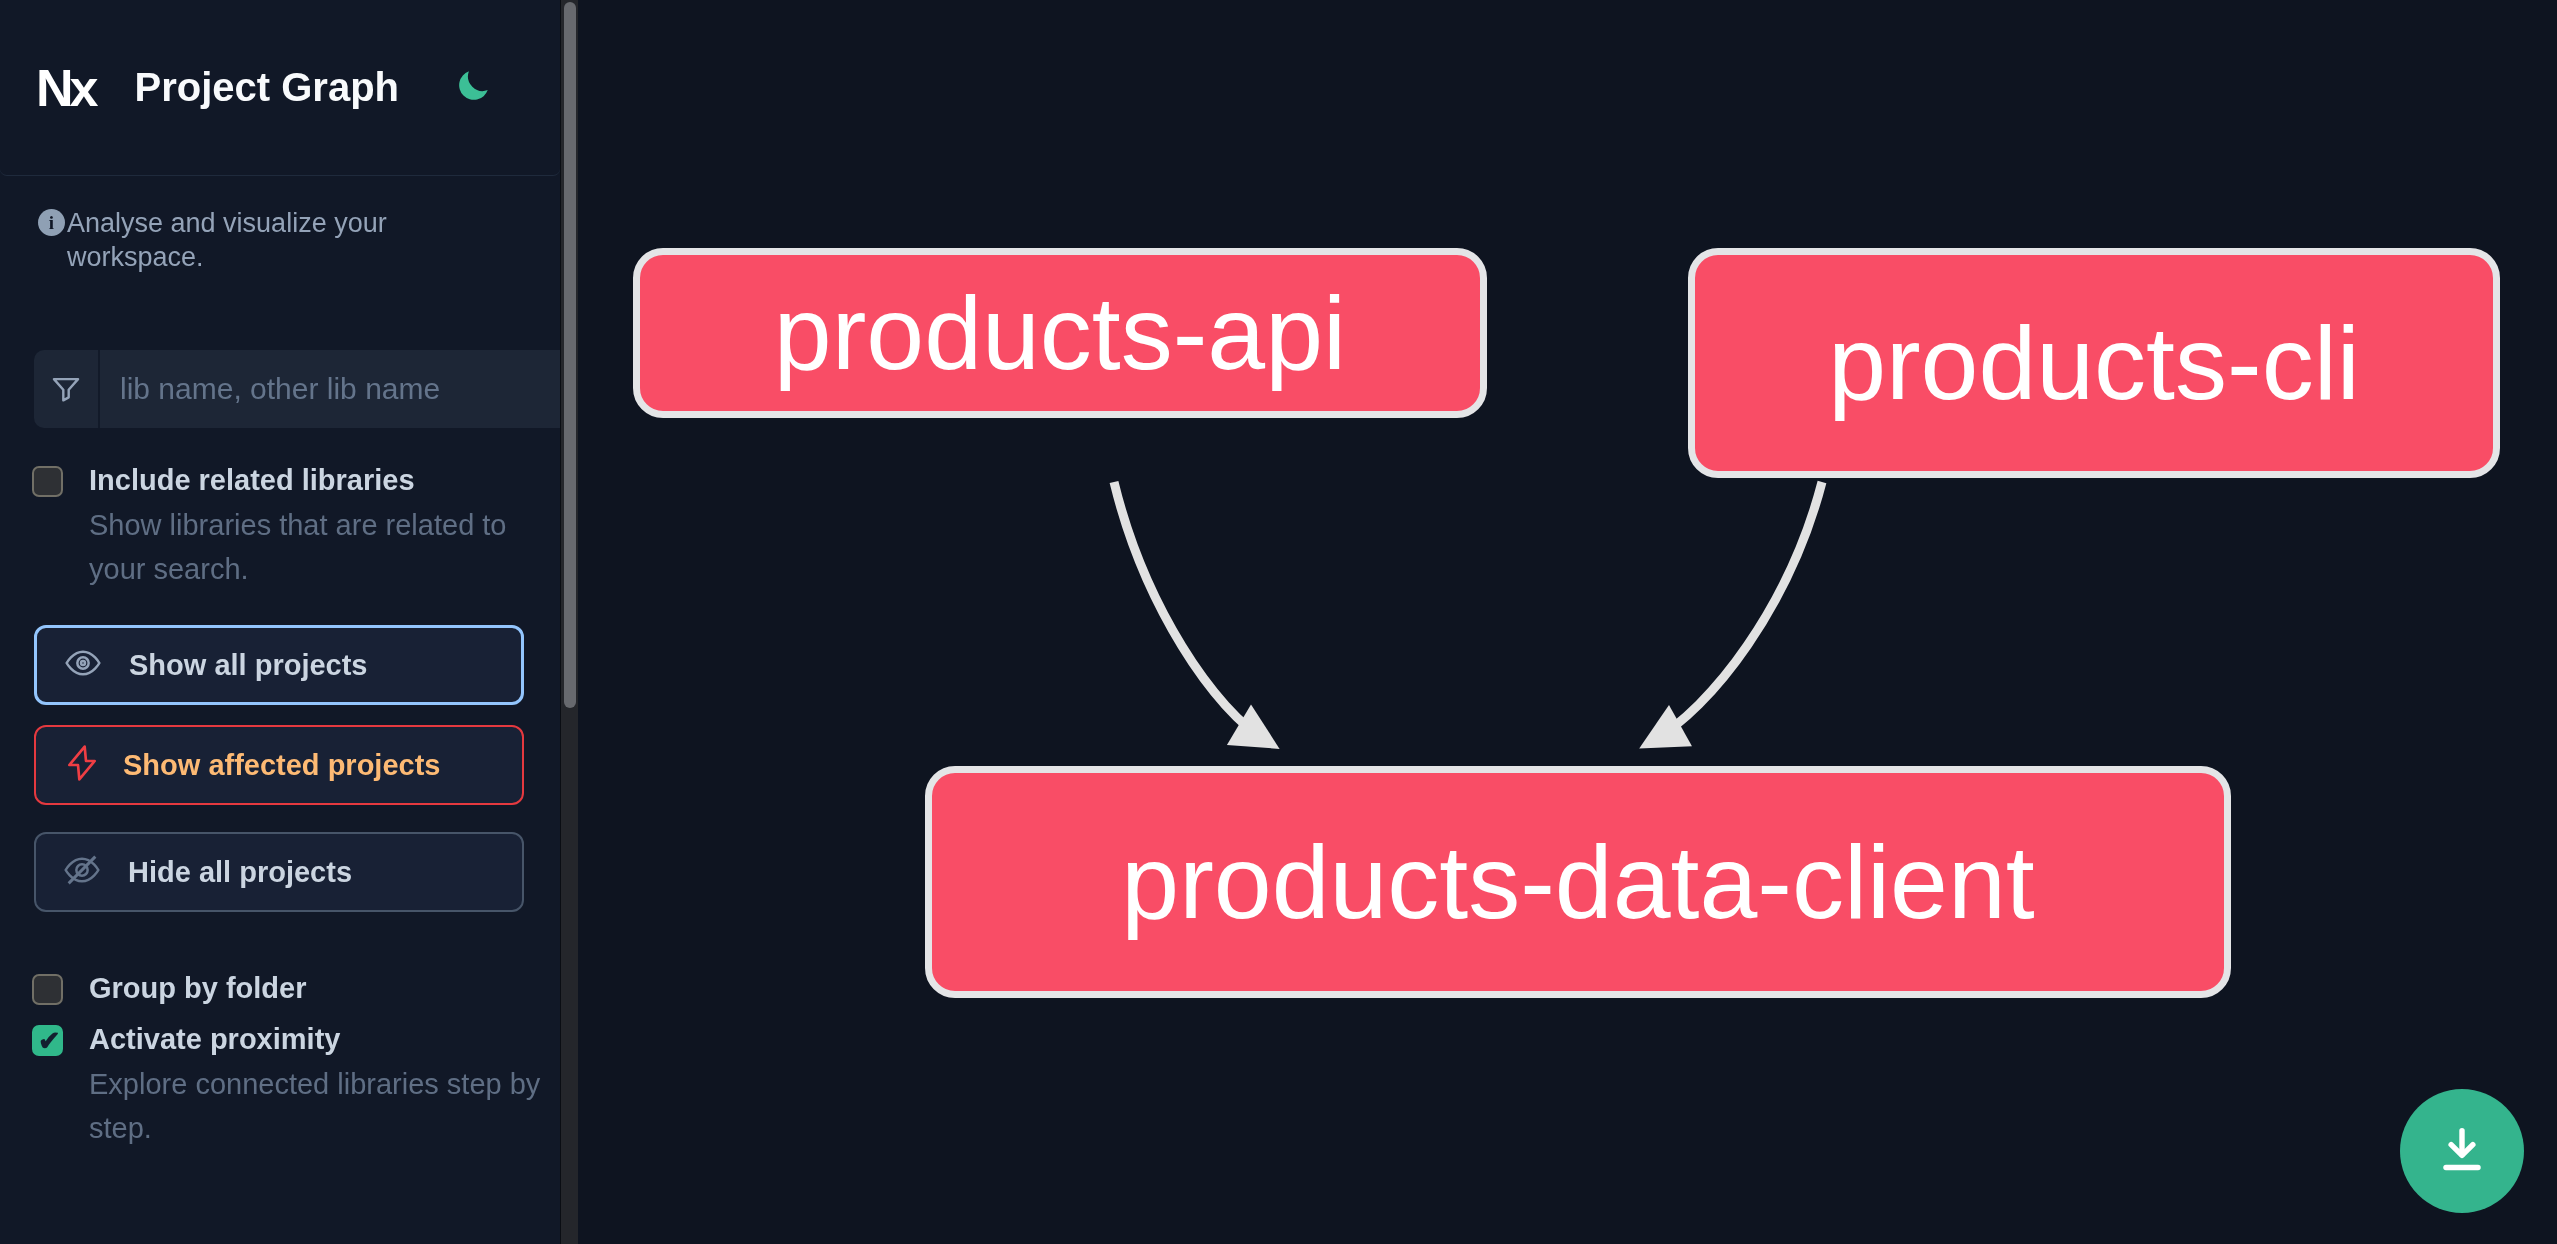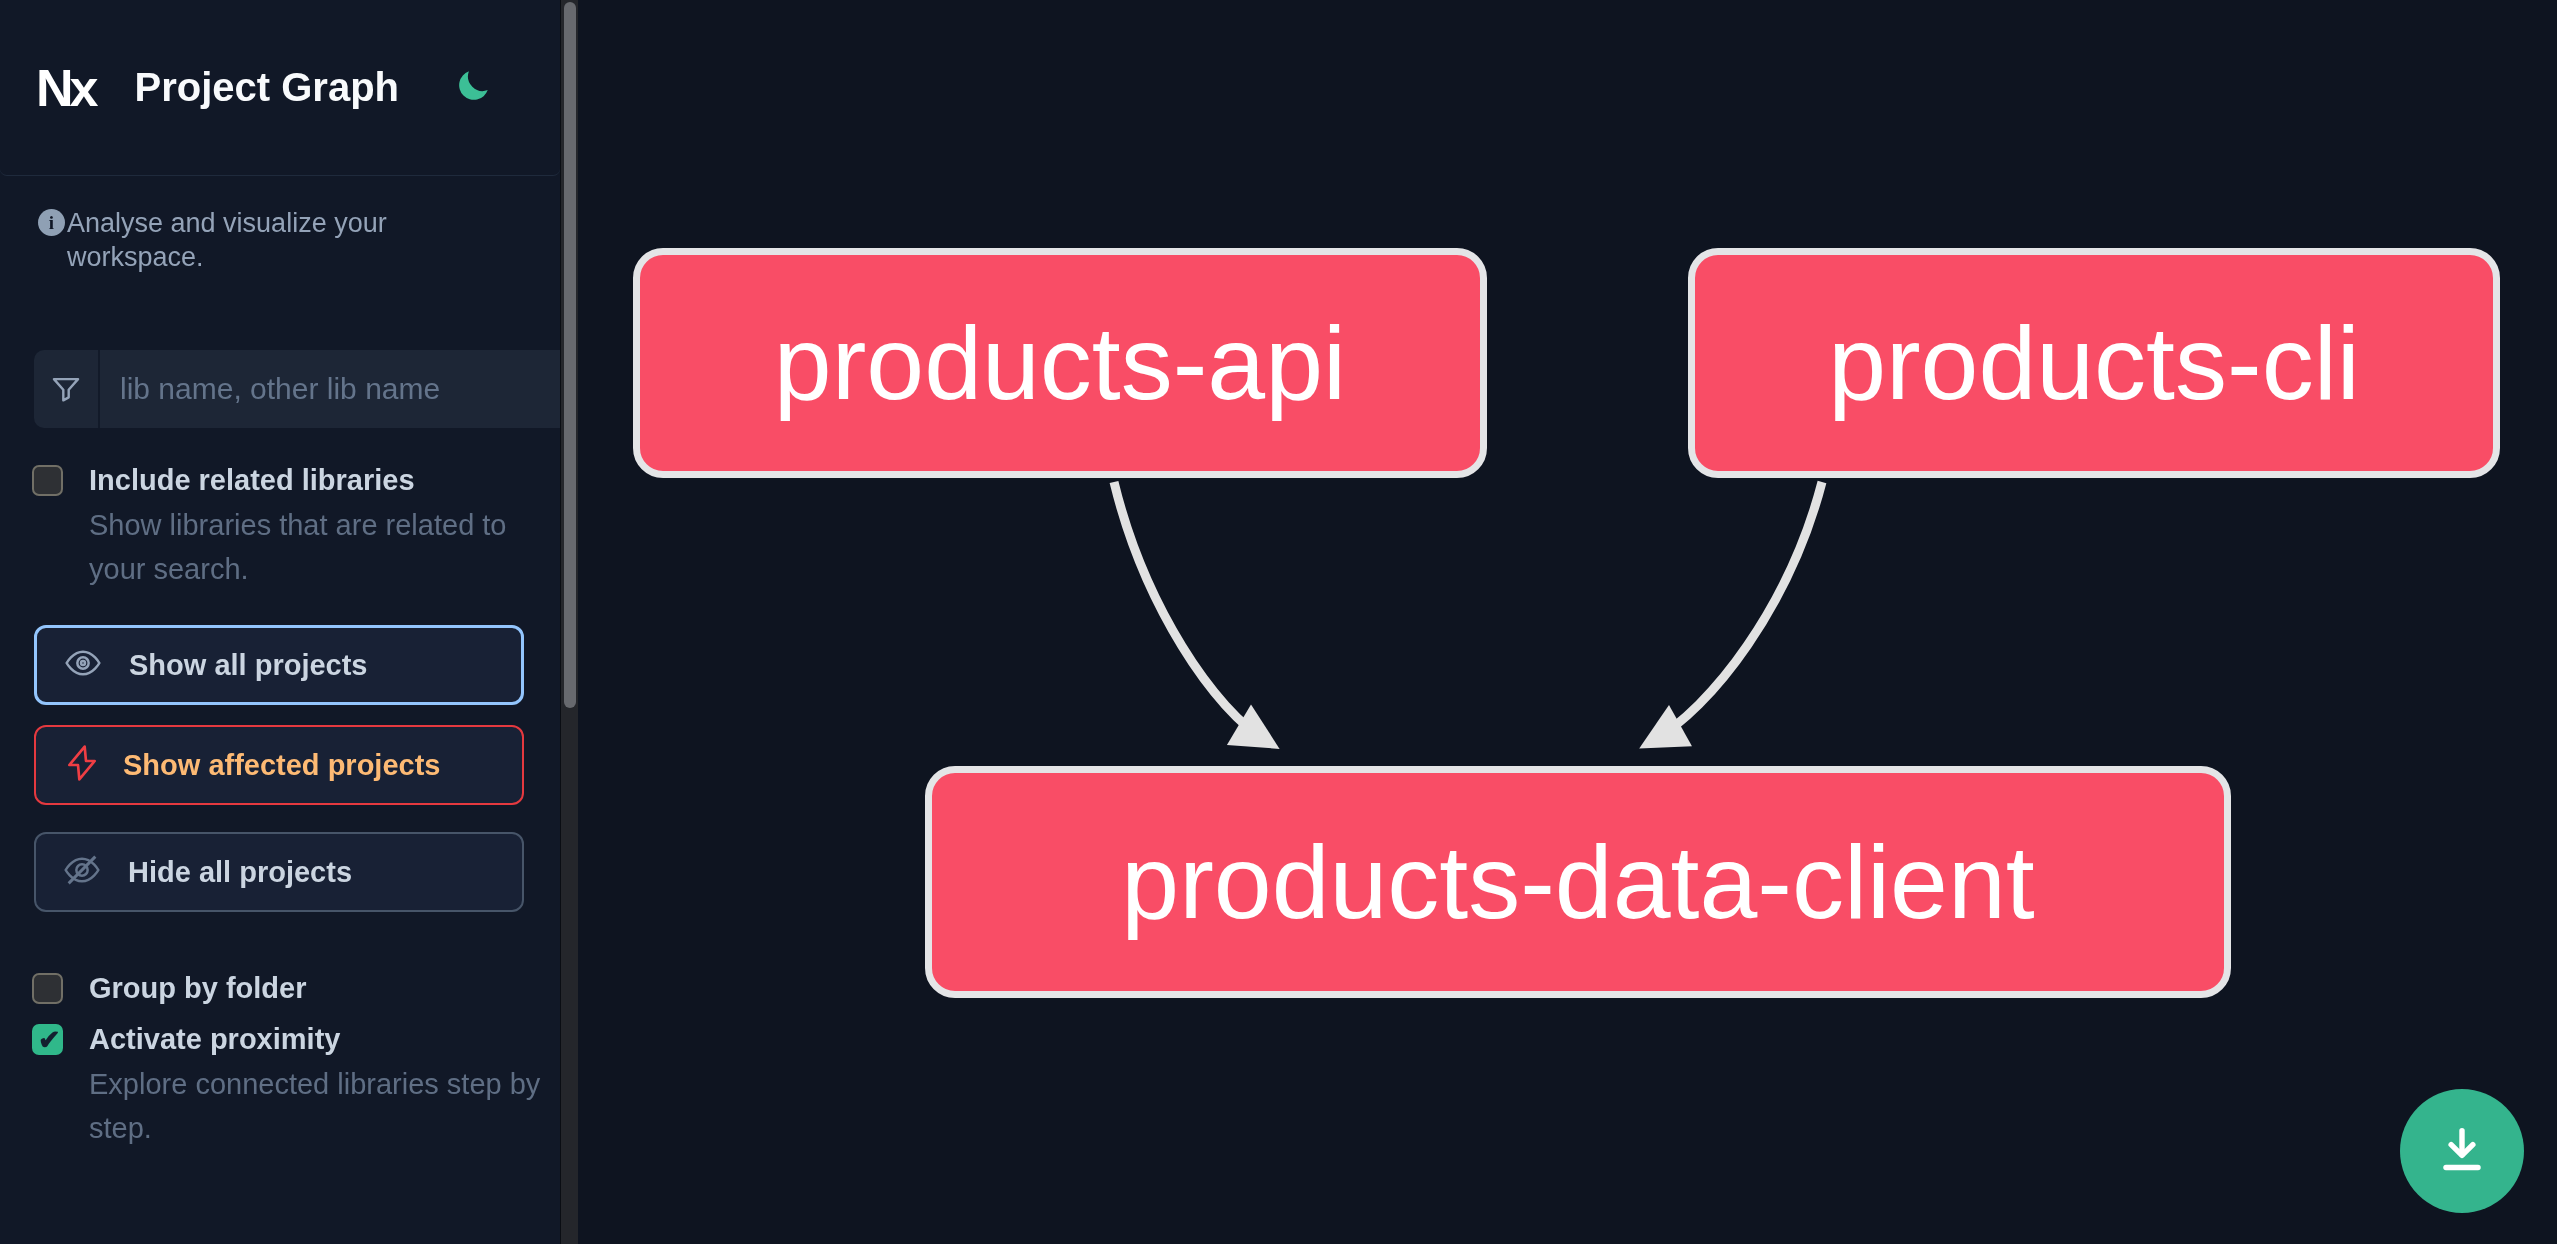--- a/index.html
+++ b/index.html
@@ -41,21 +41,21 @@
     background:#1d2636; border-radius:10px; display:flex; align-items:stretch; overflow:hidden;
   }
   .search-icon-cell { width:66px; display:flex; align-items:center; justify-content:center; border-right:2px solid #121a29; }
   .search-input {
     flex:1; background:transparent; border:none; outline:none;
     color:#cbd5e1; font-size:30px; padding:0 20px; font-family:"Liberation Sans", sans-serif;
   }
   .search-input::placeholder { color:#64748b; }
 
   .toggle-group { margin:36px 36px 0 32px; }
-  .toggle-head { display:flex; align-items:center; }
+  .toggle-head { display:flex; align-items:flex-end; }
   .checkbox {
     width:31px; height:31px; border-radius:7px; background:#2e3034;
     border:2px solid #716f66; flex:0 0 31px; cursor:pointer; position:relative;
   }
   .checkbox.checked { background:#30b88a; border-color:#30b88a; }
   .checkbox.checked::after {
     content:"✔"; position:absolute; left:4px; top:-2px;
     color:#13202f; font-size:27px; font-weight:700;
   }
   .toggle-label { color:#cbd5e1; font-size:29px; font-weight:700; margin-left:26px; }
@@ -85,21 +85,21 @@
   }
 
   
   .canvas { position:absolute; left:578px; top:0; width:1979px; height:1244px; background:#0e1420; }
   .edges { position:absolute; left:0; top:0; }
   .node {
     position:absolute; display:flex; align-items:center; justify-content:center;
     background:#f94d66; border:7px solid #e4e5e7; border-radius:30px;
     color:#ffffff; font-size:104px; font-weight:400; cursor:pointer; white-space:nowrap;
   }
-  .node-products-api        { left:55px;   top:248px; width:854px;  height:230px;text-align:center; }
+  .node-products-api        { left:55px;   top:248px; width:854px;  height:170px;text-align:center; }
   .node-products-cli        { left:1110px; top:248px; width:812px;  height:230px; }
   .node-products-data-client{ left:347px;  top:766px; width:1306px; height:232px; }
 
   .fab {
     position:absolute; left:1822px; top:1089px; width:124px; height:124px;
     border-radius:50%; background:#34b48d; border:none; cursor:pointer;
     display:flex; align-items:center; justify-content:center;
   }
 </style>
 </head>

